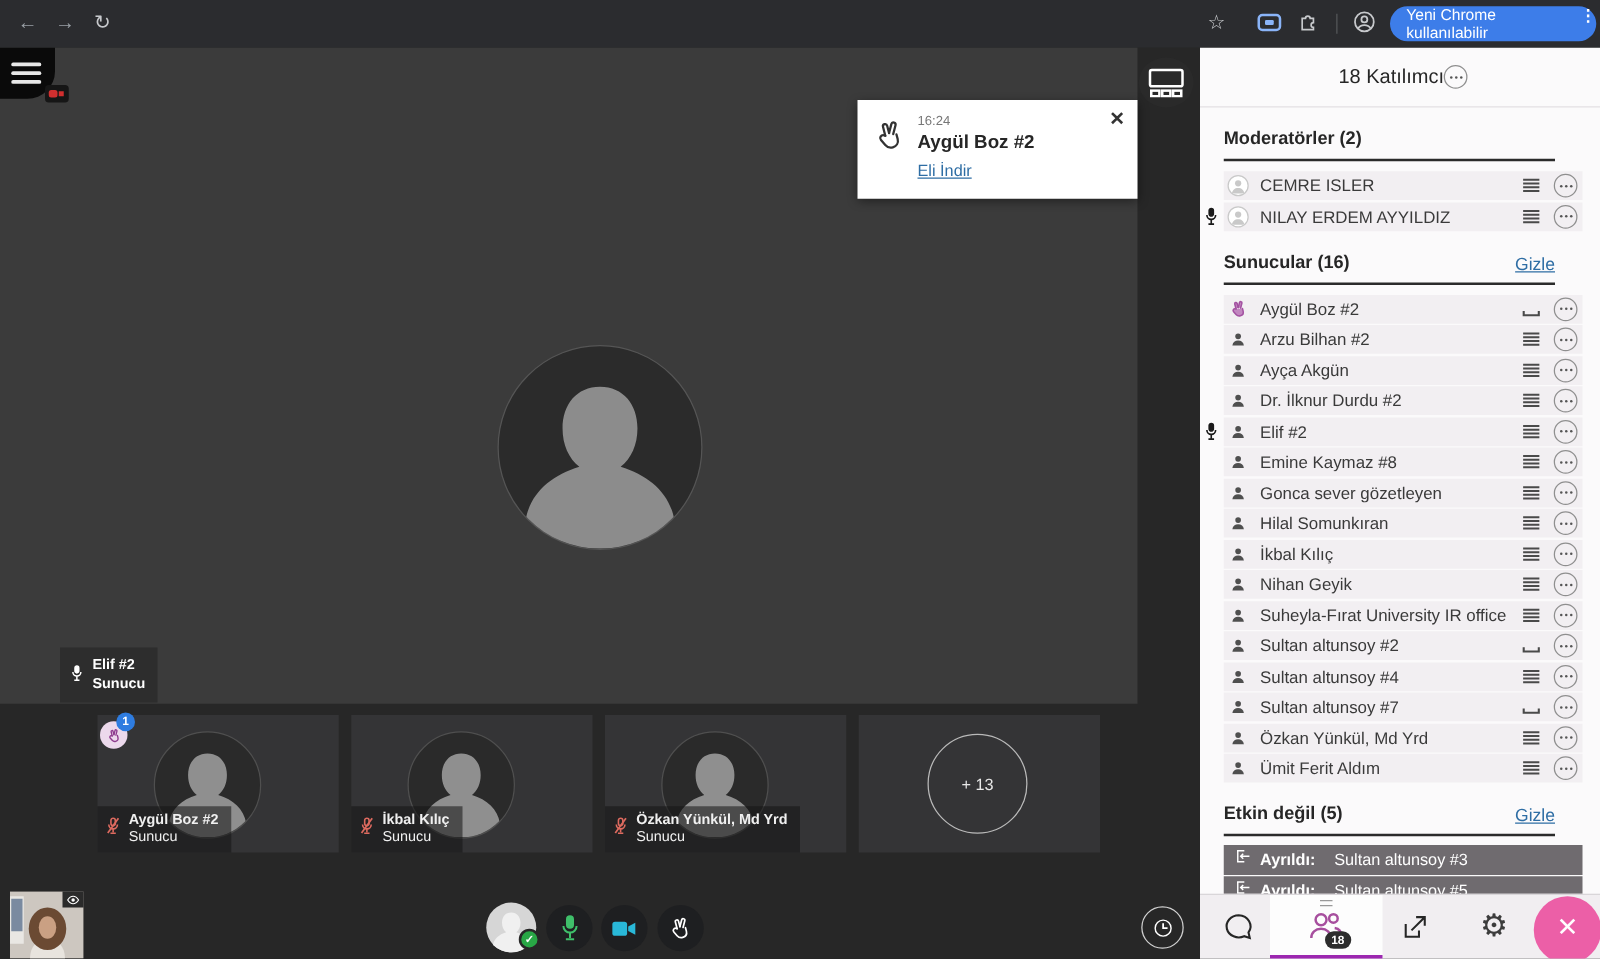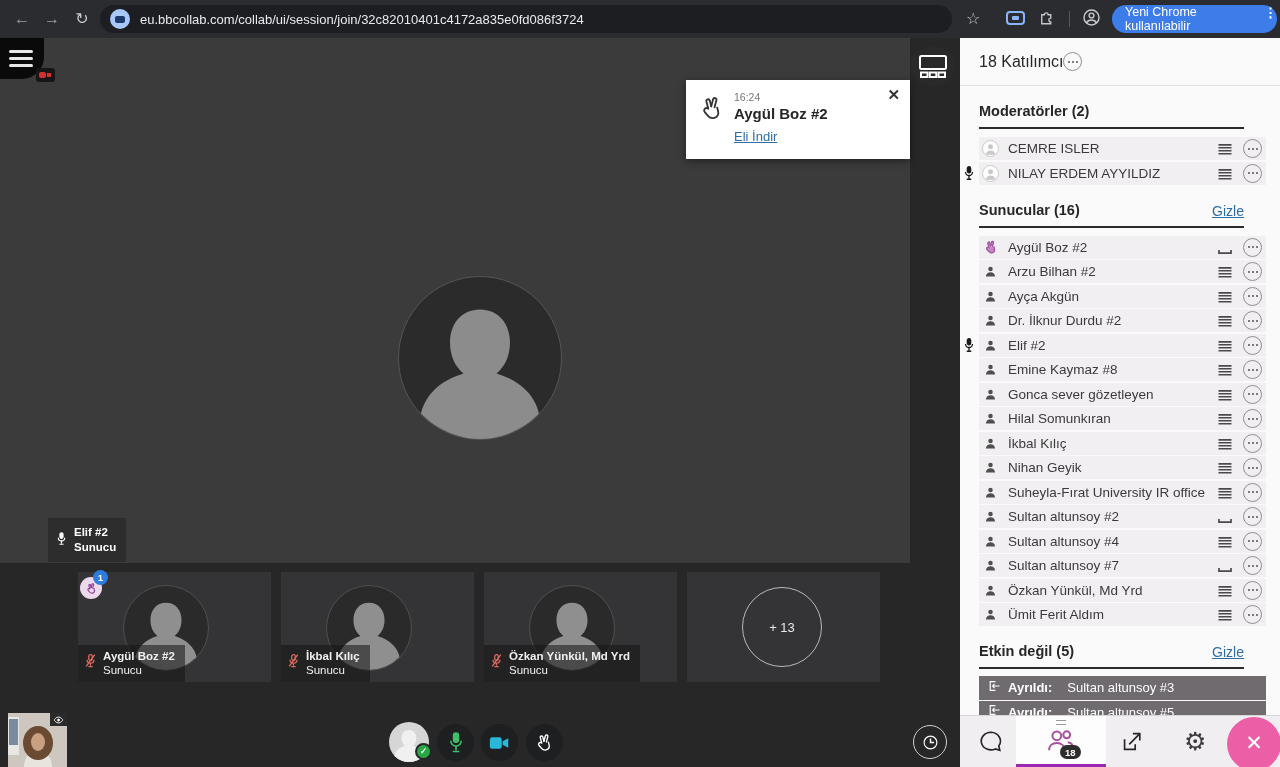--- a/index.html
+++ b/index.html
@@ -55,21 +55,21 @@
   .hand-count { position:absolute; left:15px; top:-2px; width:15px; height:15px; border-radius:50%; background:#2e7ce0; color:#fff; font-size:9.5px; font-weight:bold; text-align:center; line-height:15px; z-index:5; }
   
   .tool-btn { position:absolute; border-radius:50%; display:flex; align-items:center; justify-content:center; }
   .self-avatar { position:absolute; left:389px; top:722px; width:40px; height:40px; border-radius:50%; background:#d6d6d6; overflow:hidden; }
   .check-badge { position:absolute; left:415px; top:743px; width:17px; height:17px; border-radius:50%; background:#28a745; border:2px solid #272727; color:#fff; font-size:9px; text-align:center; line-height:13px; font-weight:bold; z-index:3; }
   .clock-btn { position:absolute; left:913px; top:725px; width:34px; height:34px; border:1.5px solid #d0d0d0; border-radius:50%; display:flex; align-items:center; justify-content:center; }
   .self-view { position:absolute; left:8px; top:713px; width:59px; height:54px; overflow:hidden; z-index:3; }
   .eye-badge { position:absolute; right:0; top:0; width:17px; height:13px; background:#2b2b2b; display:flex; align-items:center; justify-content:center; z-index:4; }
   
   .panel { position:absolute; left:960px; top:38px; width:320px; height:729px; background:#fbfafb; overflow:hidden; z-index:10; }
-  .panel-header { height:48px; display:flex; align-items:center; justify-content:flex-start; padding:0 14px 0 19px; border-bottom:1px solid #e3e0e3; }
+  .panel-header { height:48px; display:flex; align-items:center; justify-content:center; padding:0 14px 0 19px; border-bottom:1px solid #e3e0e3; }
   .panel-title { font-size:16px; font-weight:500; color:#262626; }
   .more-btn { width:19px; height:19px; border:1.2px solid #8f8f8f; border-radius:50%; display:flex; align-items:center; justify-content:center; flex-shrink:0; cursor:pointer; background:transparent; }
   .more-btn i { width:2px; height:2px; border-radius:50%; background:#555; display:block; margin:0 1px; }
   .sect-head { margin:16px 36px 0 19px; border-bottom:2px solid #2b2b2b; padding-bottom:7px; display:flex; justify-content:space-between; align-items:flex-end; }
   .sect-title { font-size:14.5px; font-weight:bold; color:#262626; line-height:18px; }
   .hide-link { font-size:14px; color:#2e6da4; text-decoration:underline; cursor:pointer; }
   .rows { margin:8px 14px 0 19px; }
   .p-row { position:relative; display:flex; align-items:center; height:23px; margin-bottom:1.5px; background:#f2eff2; padding:0 4px 0 3px; }
   .p-ico { width:17px; height:17px; margin-right:9px; flex-shrink:0; display:flex; align-items:center; justify-content:center; }
   .p-ico.avatar { border:1px solid #c9c9c9; border-radius:50%; background:#fff; overflow:hidden; }
@@ -91,26 +91,20 @@
   .close-x { position:absolute; left:267px; top:1px; width:54px; height:54px; background:#ec5fa7; border-radius:50%; color:#fff; font-size:21px; text-align:center; line-height:52px; cursor:pointer; }
   .gear-glyph { font-size:25px; color:#3c3c3c; line-height:26px; }
 </style>
 </head>
 <body>
 
 <div class="topbar">
   <span class="navbtn" style="left:10px">←</span>
   <span class="navbtn" style="left:40px">→</span>
   <span class="navbtn" style="left:70px;color:#c7c9cc">↻</span>
-  <div class="omnibox">
-    <span class="site-chip">
-        <i></i>
-      </span>
-    <span class="url-text">eu.bbcollab.com/collab/ui/session/join/32c82010401c4172a835e0fd086f3724</span>
-  </div>
   <span class="chrome-ico" style="left:966px">☆</span>
   <span class="pip-ico">
       <i></i>
     </span>
   <span class="chrome-ico" style="left:1038px">
     <svg width="18" height="18" viewBox="0 0 24 24" fill="none" stroke="#c7c9cc" stroke-width="1.8">
         <path d="M5 9h3.5a2.5 2.5 0 1 1 5 0H17v4.5a2.5 2.5 0 1 0 0 5V21H5z"></path>
       </svg>
   </span>
   <span class="tb-divider"></span>

